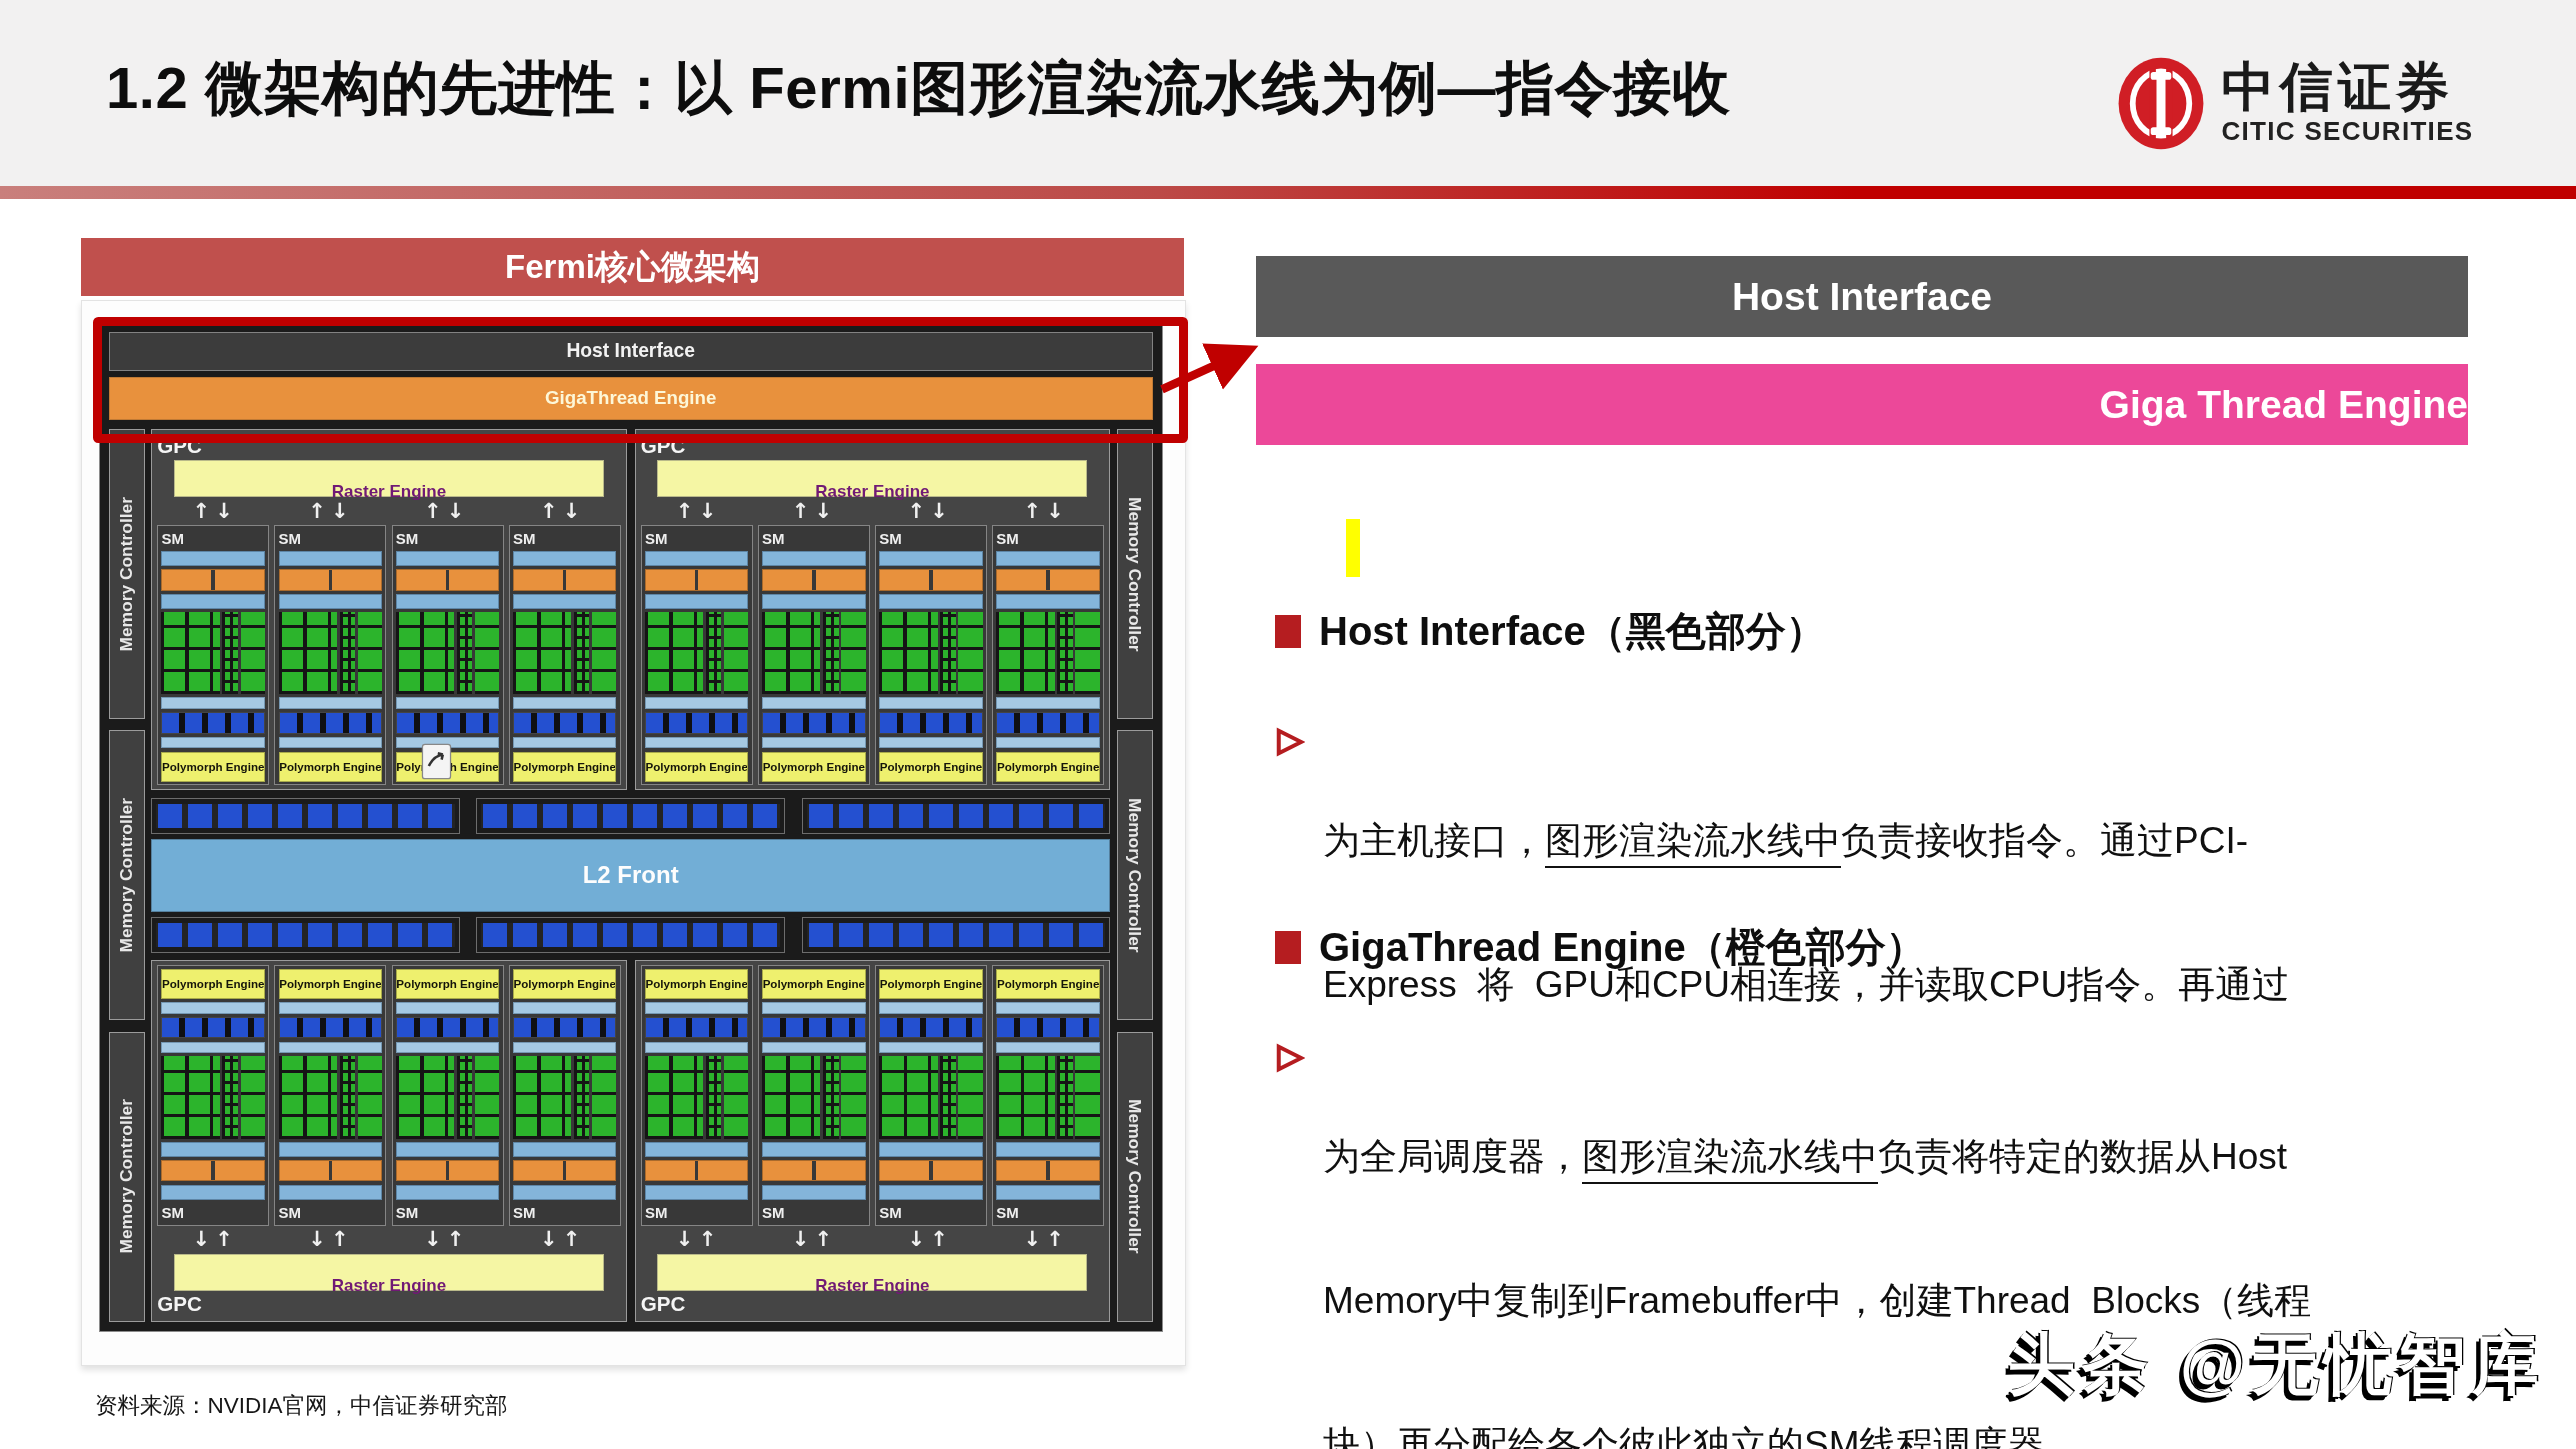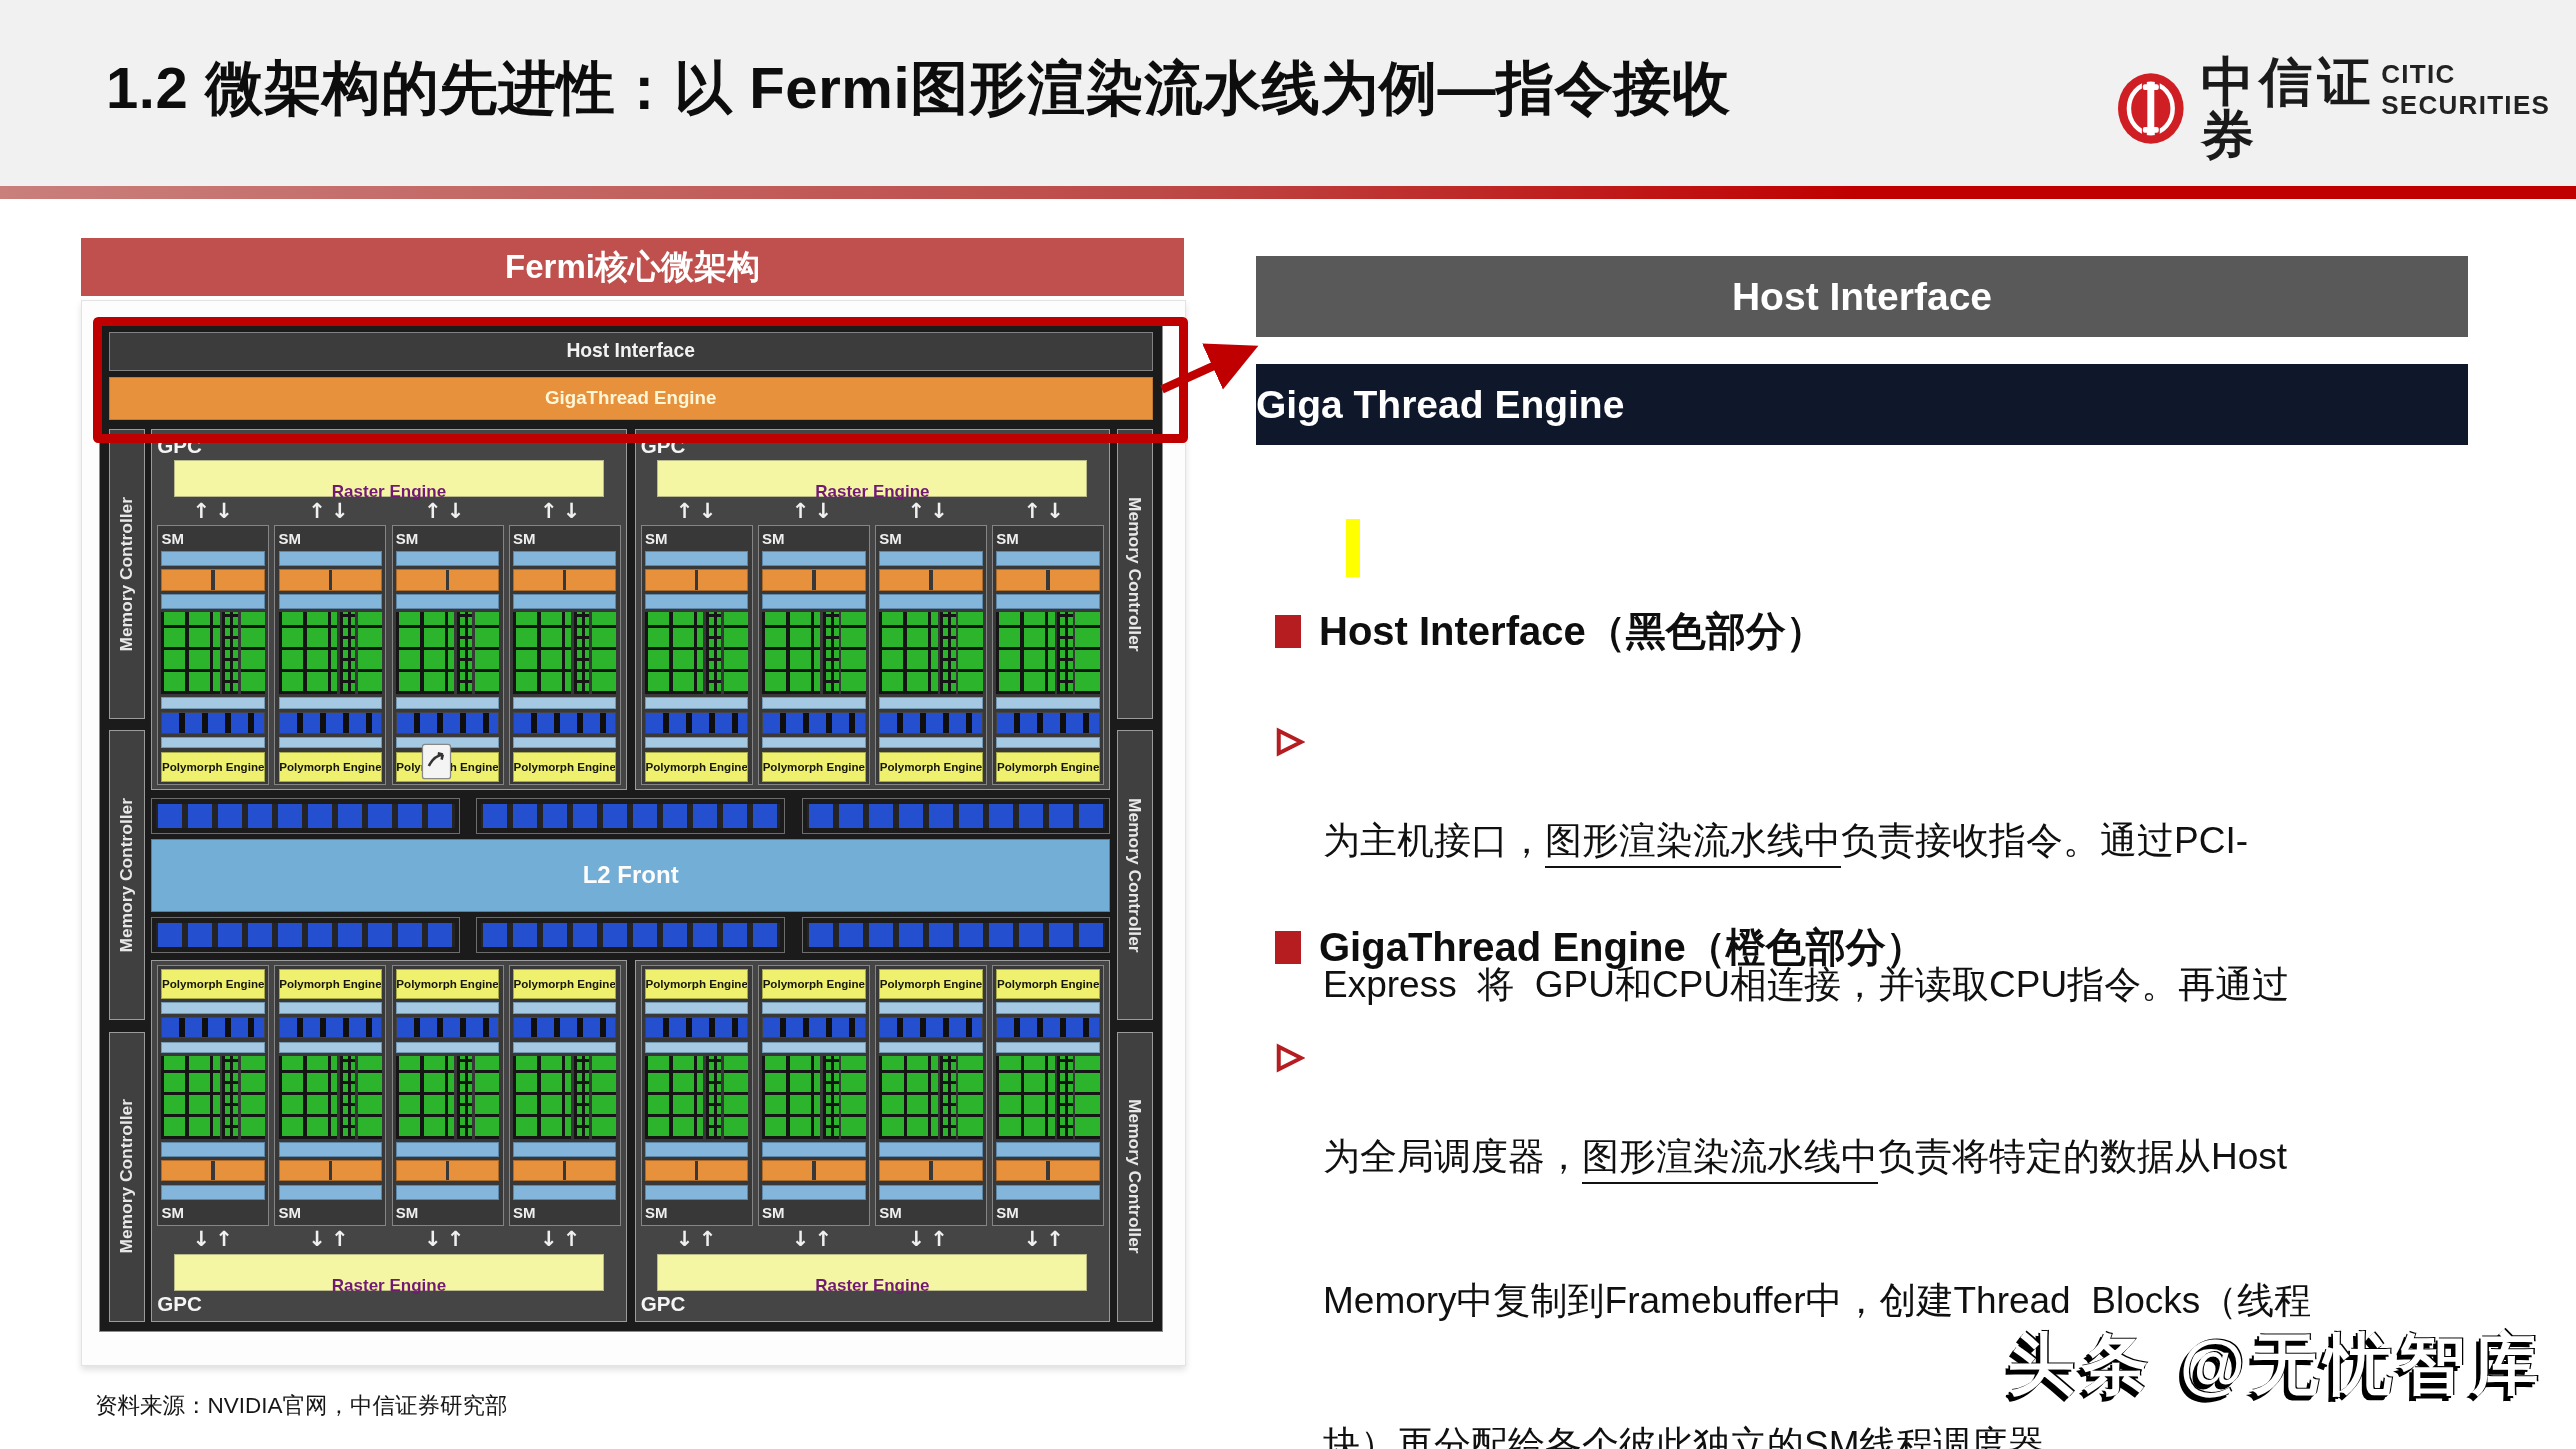--- a/index.html
+++ b/index.html
@@ -5,21 +5,21 @@
   html,body{margin:0;padding:0;background:#888;}
   .slide{position:relative;width:2576px;height:1449px;background:#ffffff;overflow:hidden;
          font-family:"Liberation Sans","DejaVu Sans",sans-serif;}
 
   
   .header{position:absolute;left:0;top:0;width:2576px;height:186px;background:#f2f1f1;}
   .page-title{position:absolute;left:106px;top:50px;font-size:58px;font-weight:bold;color:#0d0d0d;letter-spacing:0.6px;}
   .divider{position:absolute;left:0;top:186px;width:2576px;height:13px;
            background:linear-gradient(to right,#c97f7c,#bc4a47 45%,#c00000 72%,#c00000);}
   .logo{position:absolute;left:2116px;top:55px;display:flex;align-items:center;gap:15.5px;}
-  .logo-text{display:flex;flex-direction:row;}
+  .logo-text{display:flex;flex-direction:column;}
   .logo-zh{font-size:53px;font-weight:bold;color:#1a1a1a;letter-spacing:5.2px;line-height:1.0;}
   .logo-en{font-size:26px;font-weight:bold;color:#222;letter-spacing:1.3px;margin-top:3.9px;}
 
   
   .fermi-bar{position:absolute;left:81px;top:238px;width:1103px;height:58px;background:#c0504d;
              display:flex;align-items:center;justify-content:center;}
   .fermi-bar span{color:#fff;font-size:33px;font-weight:bold;}
   .diagram-panel{position:absolute;left:81px;top:300px;width:1103px;height:1064px;background:#fdfdfd;
                  border:1.3px solid #e3e3e3;box-shadow:0 3.9px 6.4px rgba(0,0,0,.12);}
   .die{position:absolute;left:16.7px;top:20.6px;width:1064px;height:1010px;background:#1b1b1b;
@@ -80,22 +80,22 @@
 
   .cursor-artifact{position:absolute;left:321px;top:420px;z-index:4;}
 
   
   .connector{position:absolute;left:1158px;top:330px;width:110px;height:71px;z-index:6;}
 
   
   .host-bar{position:absolute;left:1256px;top:256px;width:1212px;height:81px;background:#595959;
             display:flex;align-items:center;justify-content:center;}
   .host-bar span{color:#fff;font-size:39px;font-weight:bold;}
-  .giga-bar{position:absolute;left:1256px;top:364px;width:1212px;height:81px;background:#0f172a;
-            display:flex;align-items:center;justify-content:flex-start;}
+  .giga-bar{position:absolute;left:1256px;top:364px;width:1212px;height:81px;background:#ec4899;
+            display:flex;align-items:center;justify-content:flex-end;}
   .giga-bar span{color:#fff;font-size:39px;font-weight:bold;}
   .yellow-mark{position:absolute;left:1346px;top:519px;width:14px;height:58px;background:#ffff00;}
 
   .bullet-block{position:absolute;left:1275px;width:1263px;}
   .bullet-head{display:flex;align-items:center;gap:18px;}
   .bullet-square{width:26px;height:33px;background:#b51d20;flex:none;}
   .bullet-head span{font-size:40px;font-weight:bold;color:#0e0e0e;white-space:nowrap;}
   .sub-bullet{display:flex;gap:18px;margin-top:62px;}
   .sub-arrow{flex:none;margin-top:6.4px;}
   .sub-lines{font-size:37px;color:#101010;line-height:48px;white-space:pre-wrap;}

